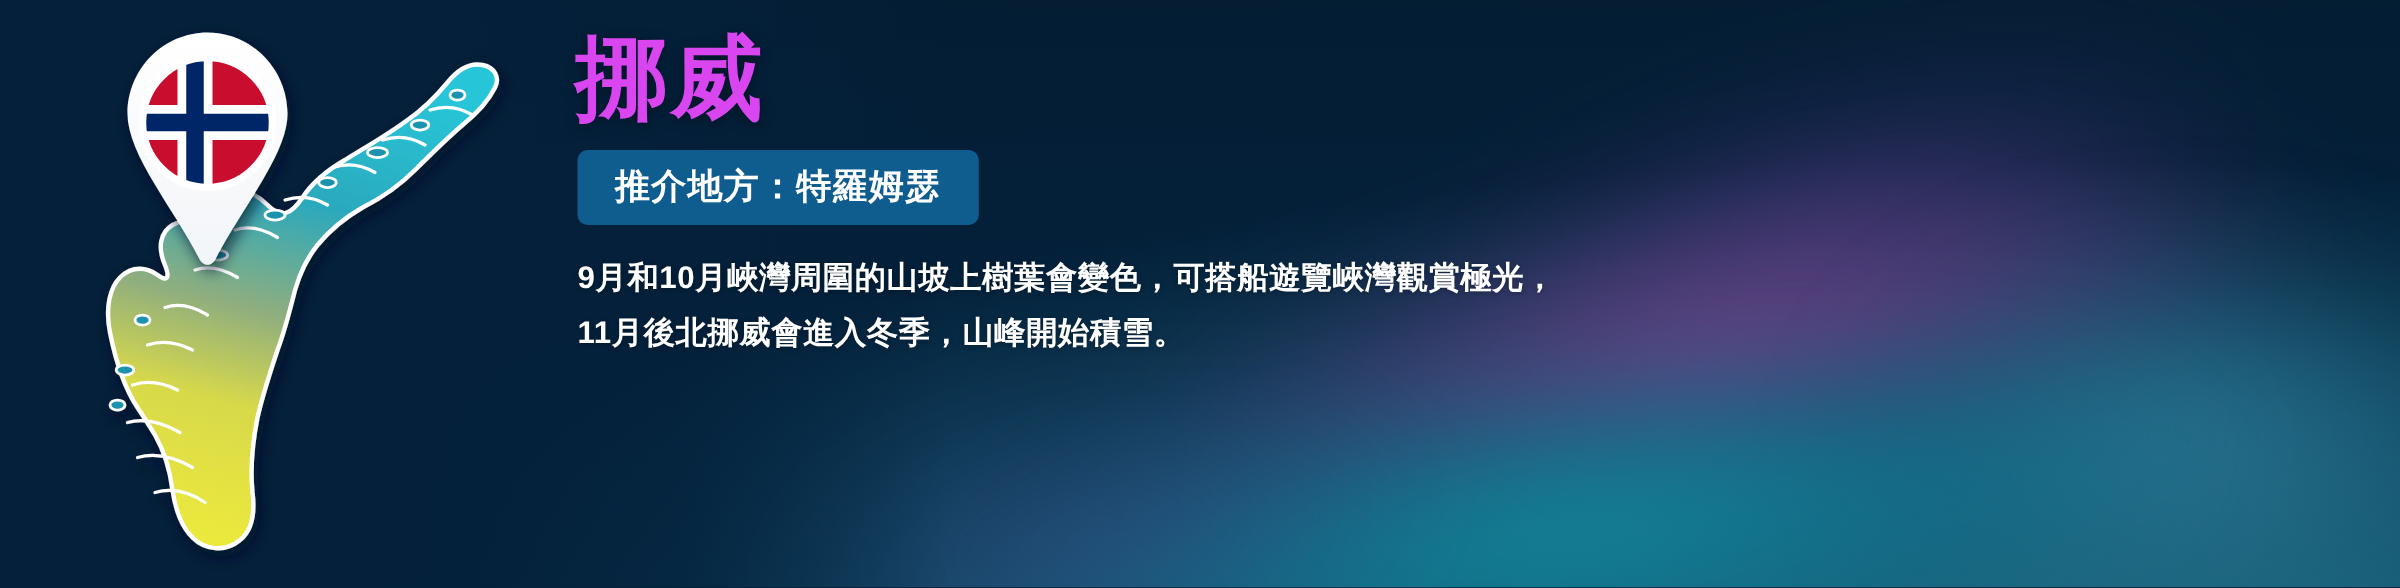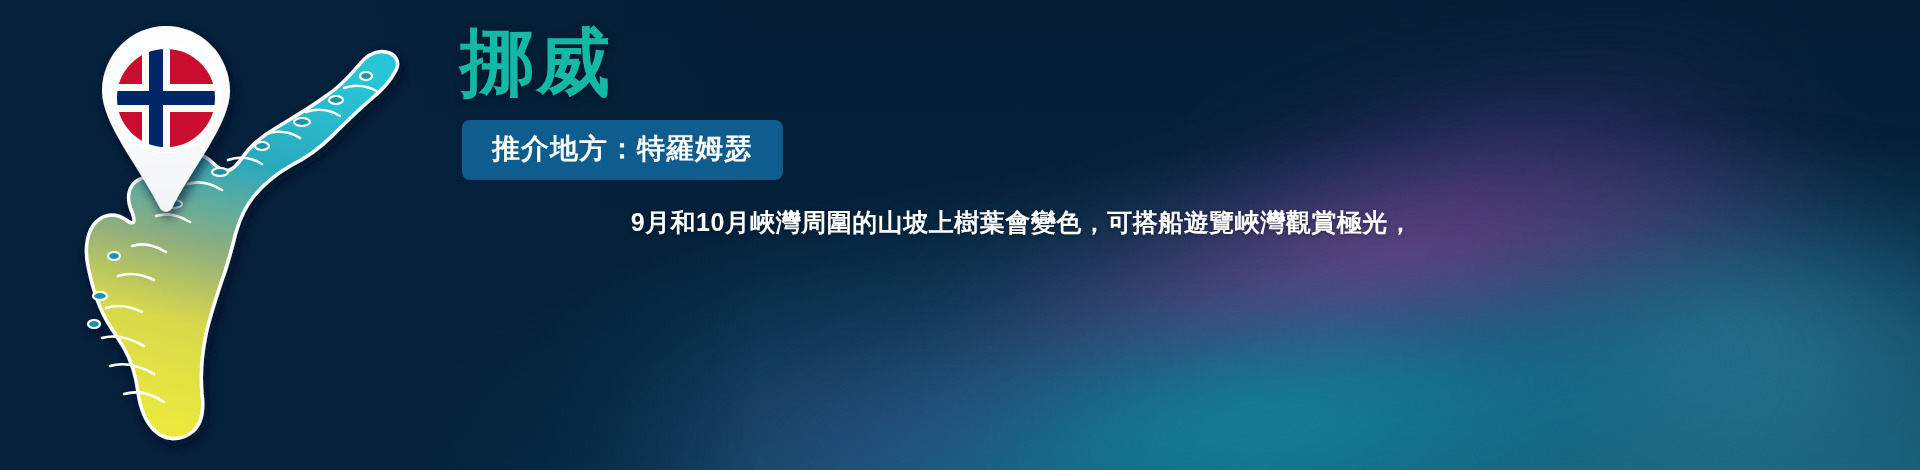--- a/index.html
+++ b/index.html
@@ -69,21 +69,21 @@
 
   
   .content {
     position:absolute; left:460px; top:0;
     width:1200px; height:470px;
   }
   .title {
     position:absolute; left:0; top:26px;
     font-size:74px; line-height:1;
     font-weight:bold;
-    color:#14b8a6;
+    color:#d946ef;
     letter-spacing:2px;
     text-shadow:0 2px 10px rgba(0,0,0,0.35);
   }
   .badge {
     position:absolute; left:2px; top:120px;
     background:#0f5d8f;
     color:#ffffff;
     font-size:28px;
     font-weight:bold;
     letter-spacing:1px;
@@ -97,21 +97,20 @@
     width:1120px;
   }
   .body-line {
     color:#ffffff;
     font-size:25px;
     font-weight:bold;
     line-height:44px;
     letter-spacing:0.5px;
     white-space:nowrap;
     text-shadow:0 1px 4px rgba(0,0,0,0.3);
-    text-align:center;
   }
 </style>
 </head>
 <body>
 
 <div class="banner">
 
   <div class="aurora-layer">
     <div class="aurora-base"></div>
     <div class="a3"></div>
@@ -223,16 +222,17 @@
     </svg>
   </div>
 
   <div class="content">
     <div class="title">挪威</div>
 
     <div class="badge">推介地方：特羅姆瑟</div>
 
     <div class="body-text">
       <div class="body-line">9月和10月峽灣周圍的山坡上樹葉會變色，可搭船遊覽峽灣觀賞極光，</div>
+      <div class="body-line">11月後北挪威會進入冬季，山峰開始積雪。</div>
     </div>
   </div>
 
 </div>
 
 </body></html>

